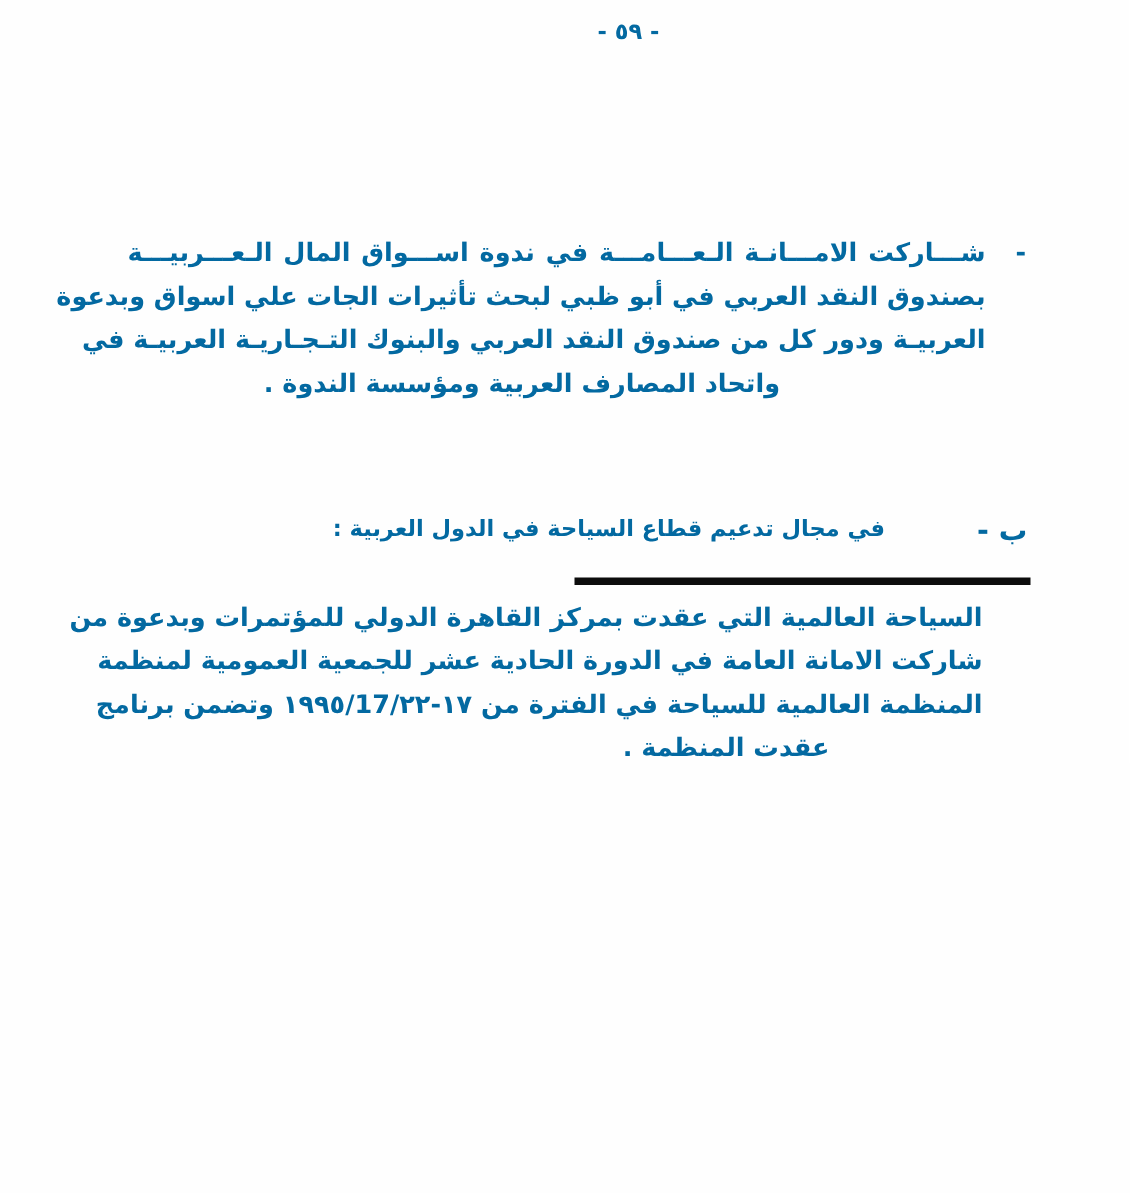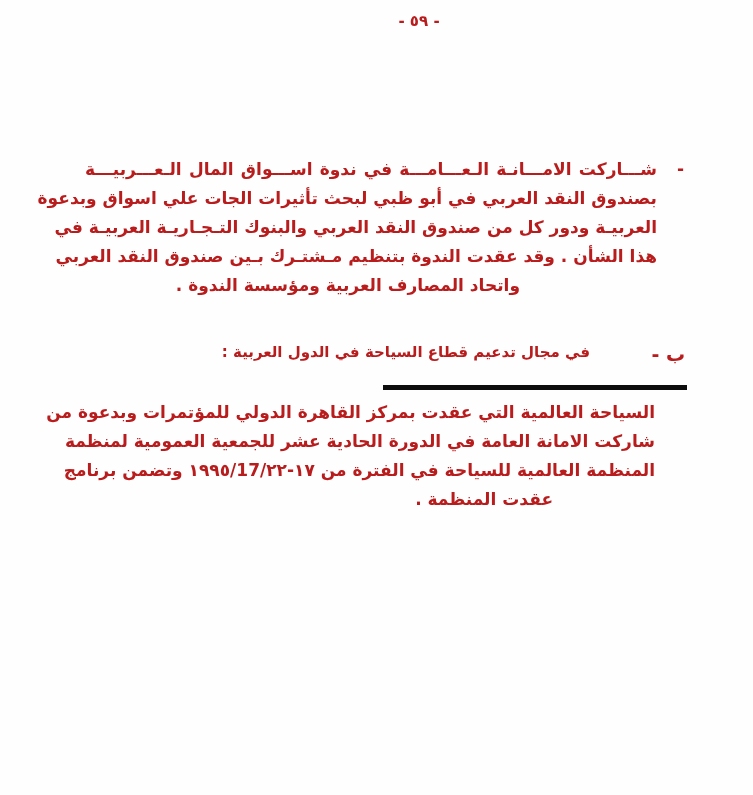--- a/index.html
+++ b/index.html
@@ -5,21 +5,21 @@
   * { margin: 0; padding: 0; box-sizing: border-box; }
   html, body { background: #ffffff; }
   .page {
     position: relative;
     width: 753px;
     height: 795px;
     background: #fefefe;
     overflow: hidden;
     direction: rtl;
     font-family: "DejaVu Sans", sans-serif;
-    color: #b91c1c;
+    color: #0369a1;
     padding-left: 48px;
   }
   .page-number {
     position: absolute;
     top: 12px;
     left: 85px;
     right: 0;
     text-align: center;
     font-size: 15px;
     font-weight: bold;
@@ -100,21 +100,20 @@
 <div class="page">
 
   <div class="page-number">- ٥٩ -</div>
 
   <div class="bullet-dash">-</div>
 
   <div class="para para-1">
     <div class="line">شـــاركت الامـــانـة الـعـــامـــة في ندوة اســـواق المال الـعـــربيـــة</div>
     <div class="line">بصندوق النقد العربي في أبو ظبي لبحث تأثيرات الجات علي اسواق وبدعوة</div>
     <div class="line">العربيـة ودور كل من صندوق النقد العربي والبنوك التـجـاريـة العربيـة في</div>
-    <div class="line">هذا الشأن . وقد عقدت الندوة بتنظيم مـشتـرك بـين صندوق النقد العربي</div>
     <div class="line short p1-last">واتحاد المصارف العربية ومؤسسة الندوة .</div>
   </div>
 
   <div class="heading-row">
     <span class="heading-marker">ب -</span>
     <span class="heading-title">في مجال تدعيم قطاع السياحة في الدول العربية :</span>
   </div>
 
   <div class="heading-underline"></div>
 

